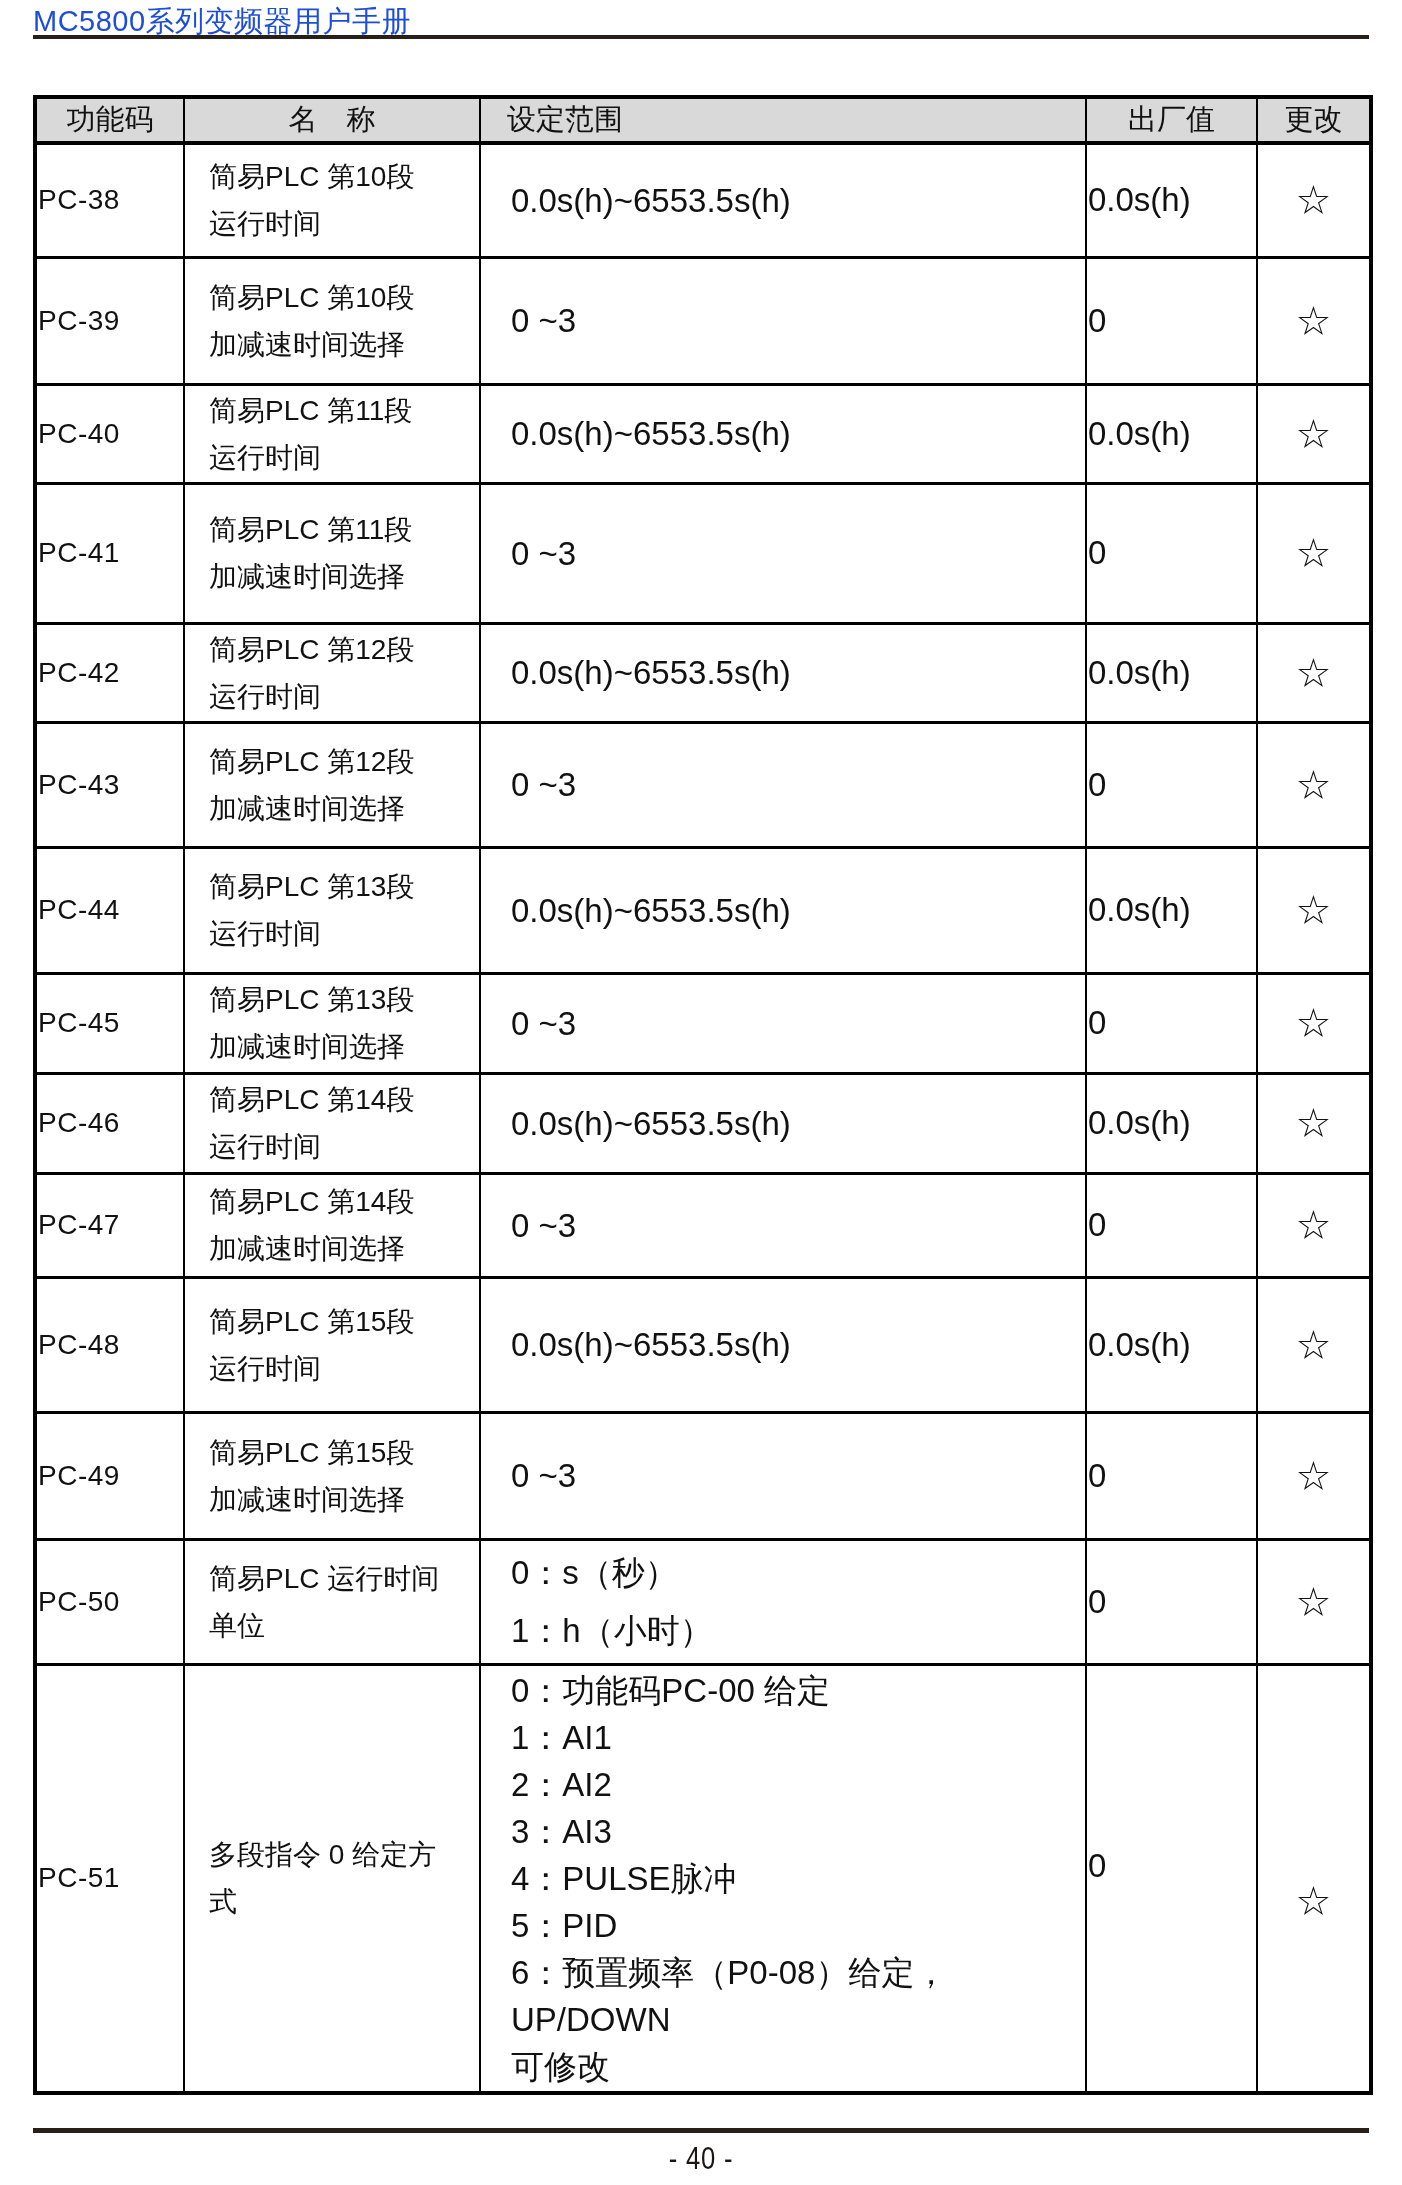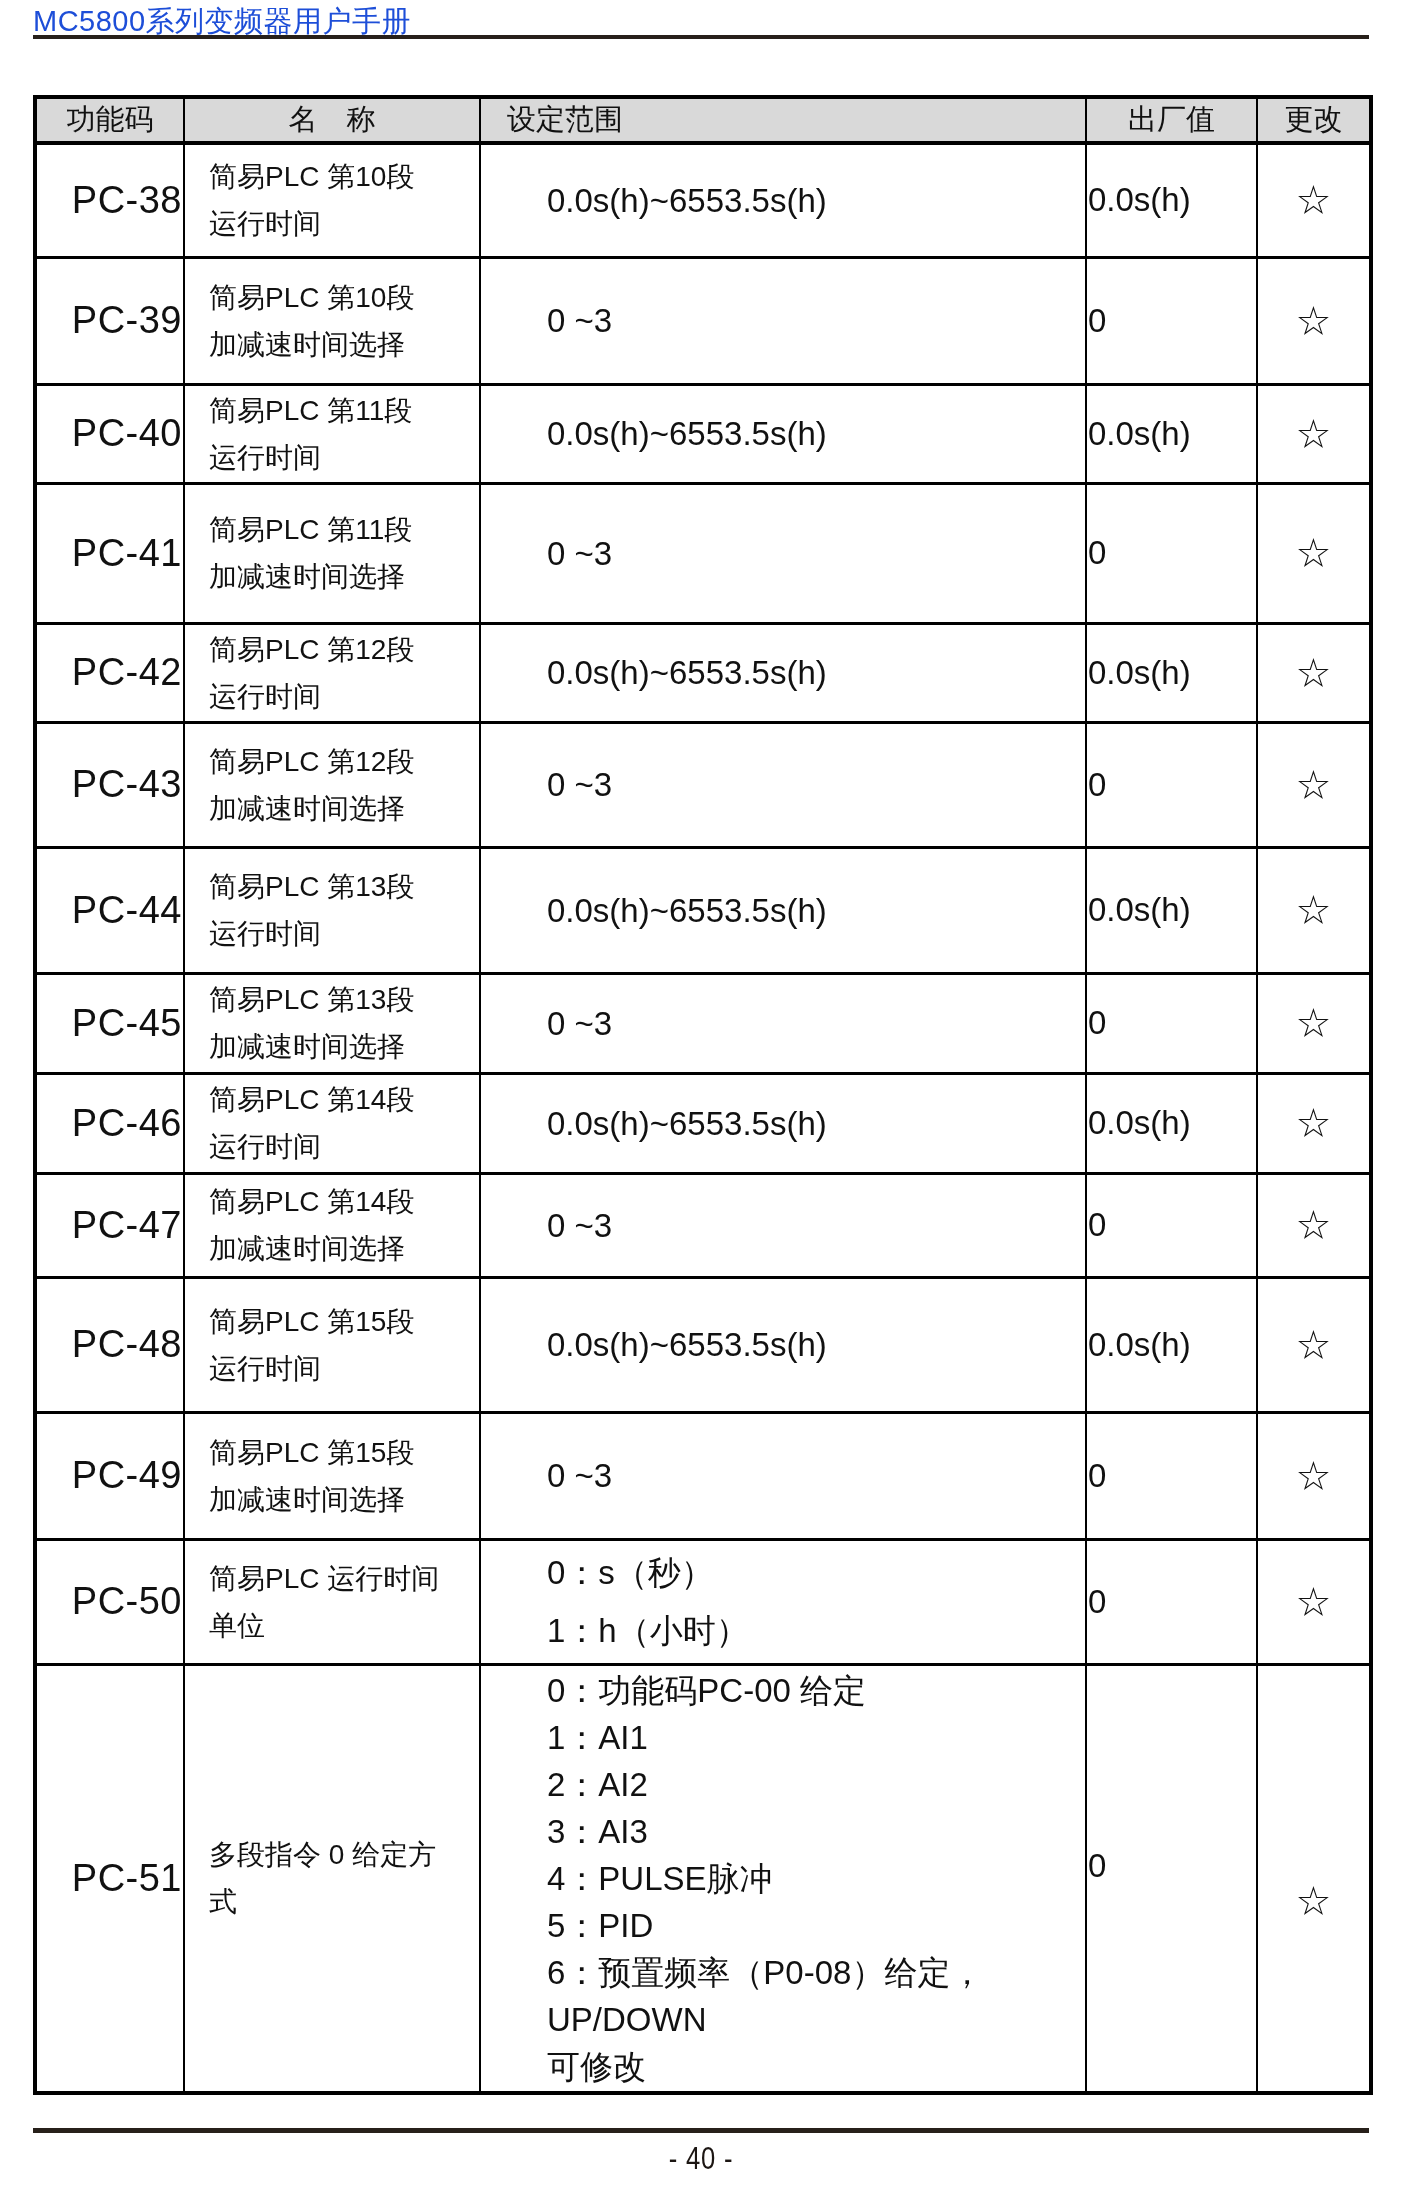--- a/index.html
+++ b/index.html
@@ -34,25 +34,25 @@
     overflow:hidden;
   }
   th{
     background:var(--header-bg,#d9d9d9);
     font-weight:normal;font-size:29px;text-align:center;
     border-bottom:4px solid var(--border,#000);
     margin-top:28px;
   }
   th.h-range{text-align:left;padding-left:26px;}
 
-  td.code{text-align:right;font-size:38px;letter-spacing:.5px;}
+  td.code{text-align:left;font-size:28px;letter-spacing:.5px;}
   td.name{padding-left:24px;font-size:28px;}
   td.name .line{line-height:47px;}
   td.range{padding-left:30px;font-size:33px;}
-  td.range .line{line-height:47px;margin-left:36px;}
+  td.range .line{line-height:47px;}
   tr.row-pc50 td.range .line{line-height:58px;}
   td.def{text-align:left;font-size:33px;}
   td.chg{text-align:center;}
   .star{font-size:40px;line-height:40px;display:inline-block;}
   
   tr.row-pc51 td.def{padding-bottom:26px;}
   tr.row-pc51 td.chg{padding-top:46px;}
 
   .footer-rule{
     position:absolute;left:33px;top:2128px;width:1336px;height:5px;

